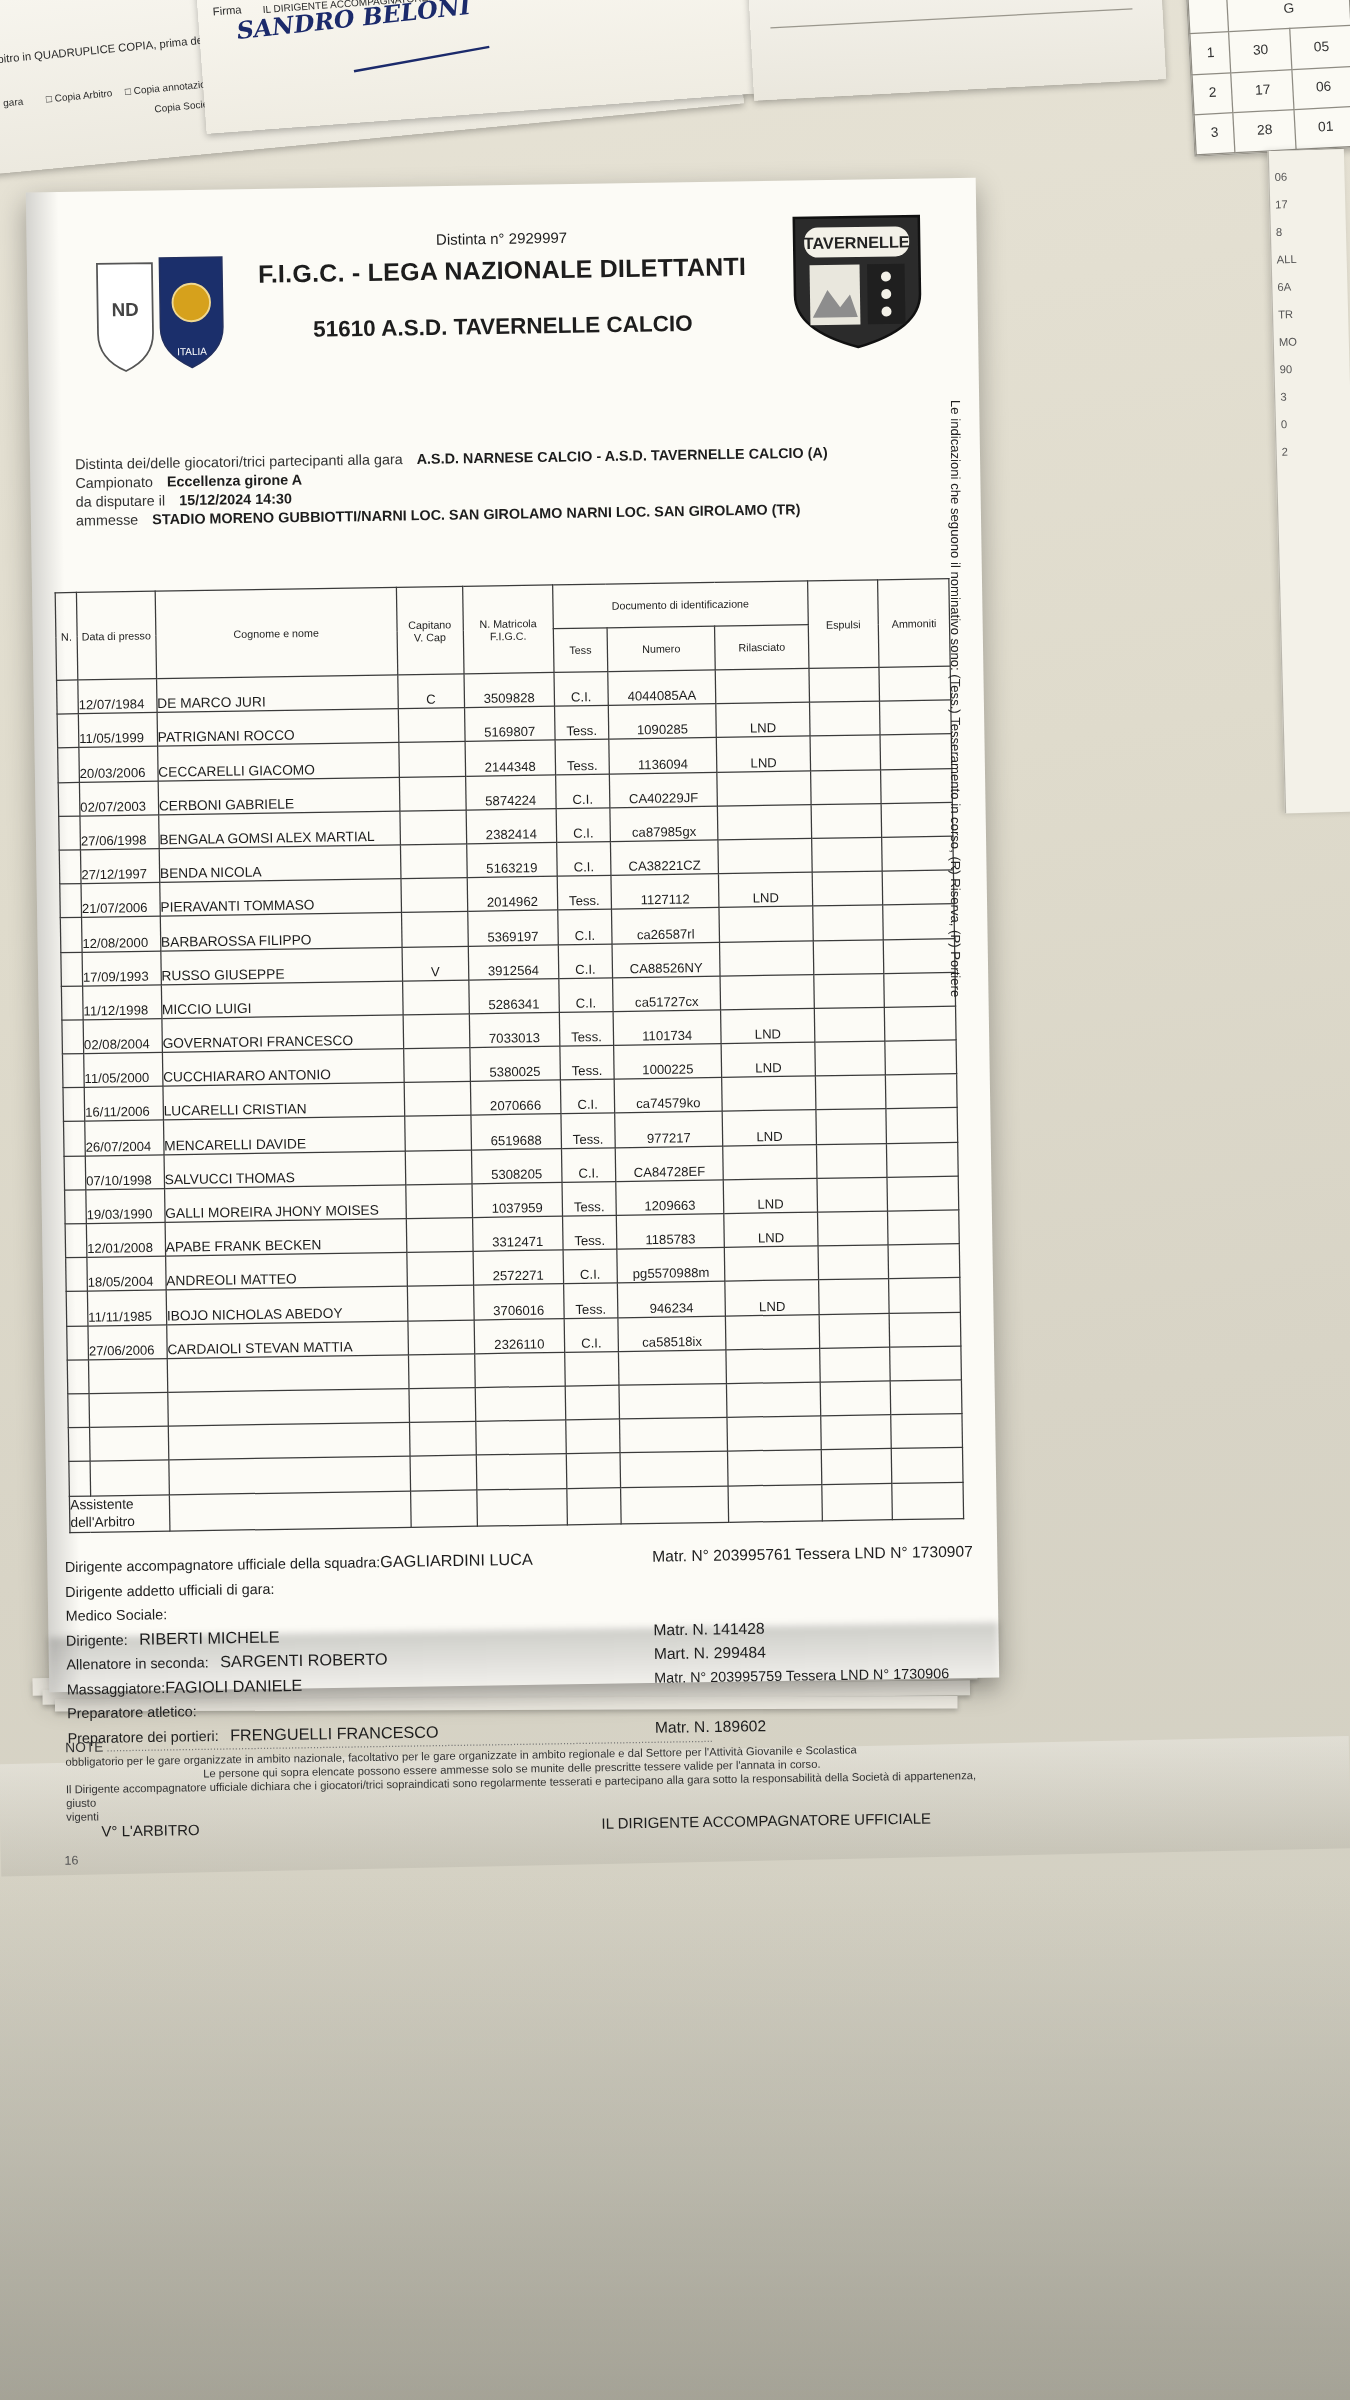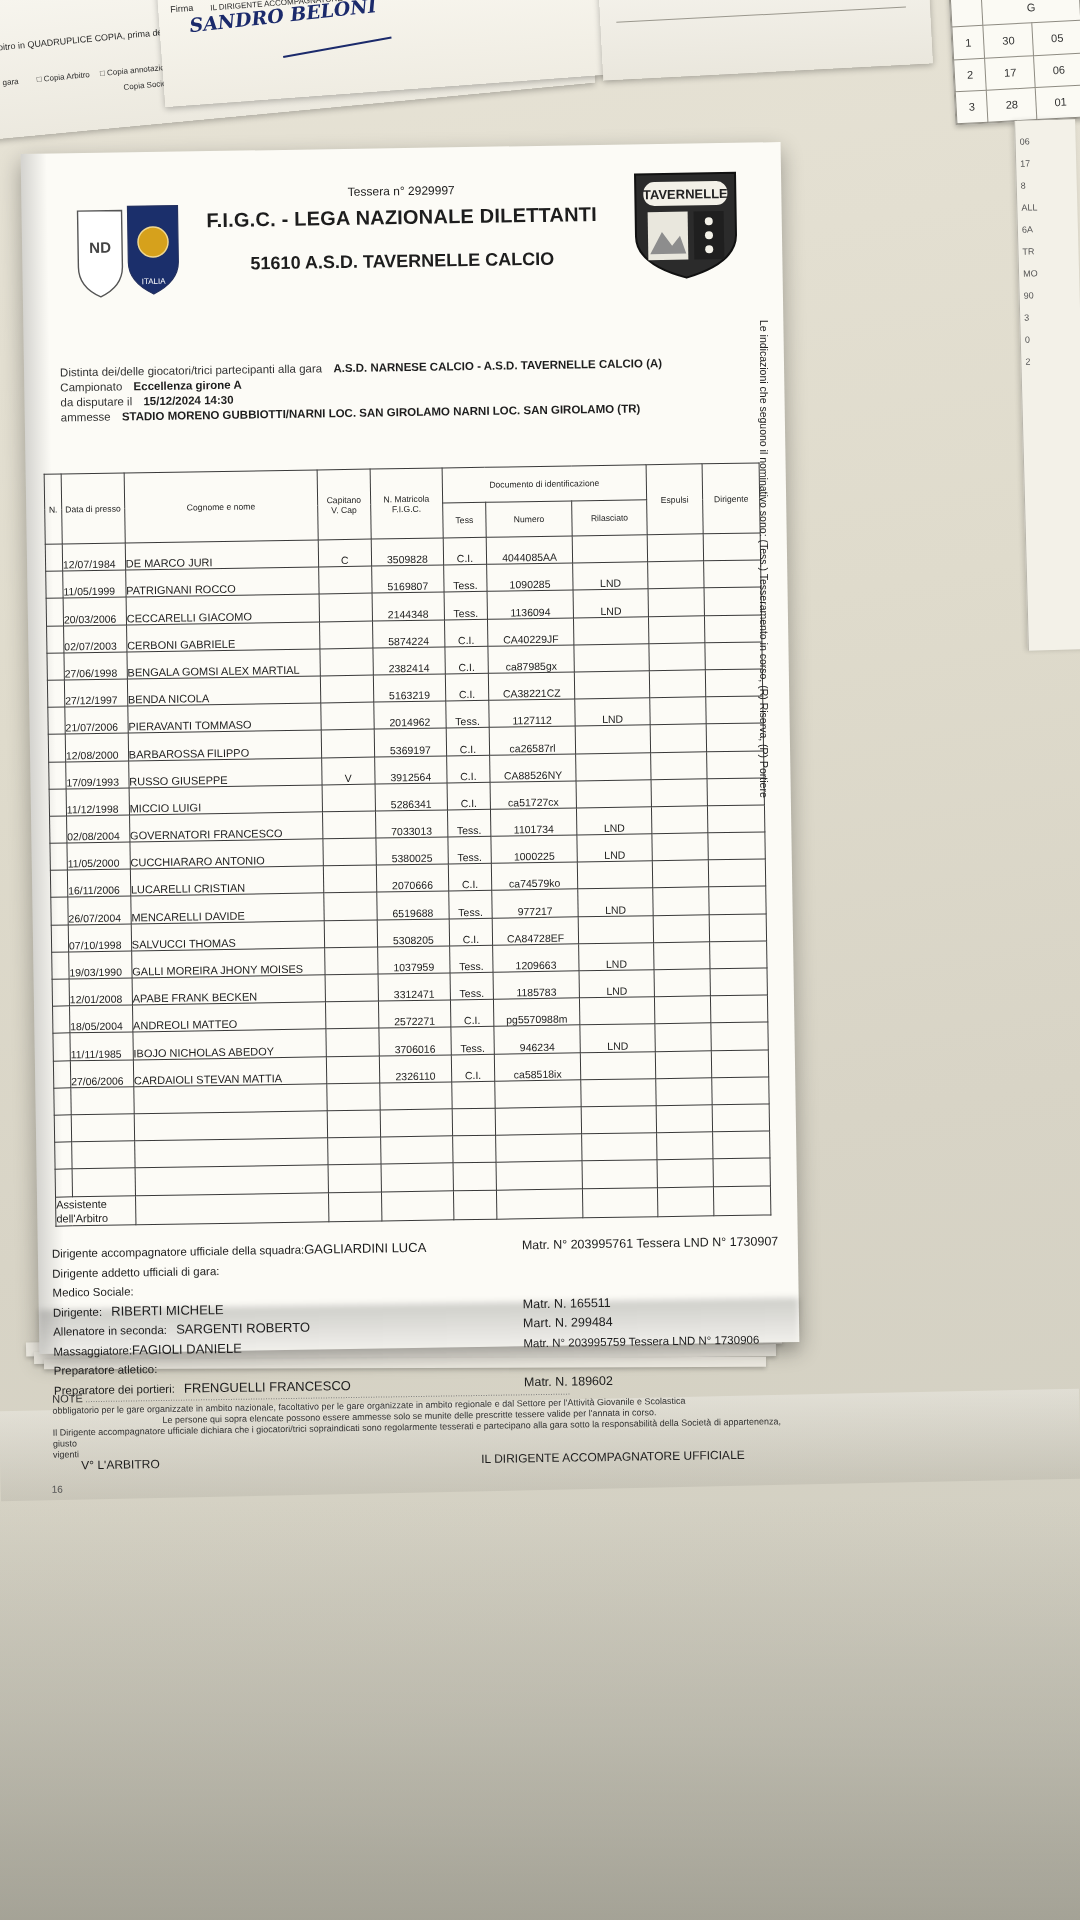--- a/index.html
+++ b/index.html
@@ -276,21 +276,21 @@
         <path d="M20 86 l12 -22 l10 14 l8 -10 l6 18 z" fill="#8d8d8d"></path>
         <rect x="64" y="44" width="30" height="48" fill="#1f1f1f"></rect>
         <circle cx="79" cy="54" r="4" fill="#f3f1e8"></circle>
         <circle cx="79" cy="68" r="4" fill="#f3f1e8"></circle>
         <circle cx="79" cy="82" r="4" fill="#f3f1e8"></circle>
       </svg>
     </div>
 
     <div class="head-center">
       <div id="distinta-number">
-        <span>Tessera n°</span>
+        <span>Distinta n°</span>
         <span>2929997</span>
       </div>
       <div id="federation-title">F.I.G.C. - LEGA NAZIONALE DILETTANTI</div>
       <div id="club-title">51610 A.S.D. TAVERNELLE CALCIO</div>
     </div>
 
     <div class="meta" style="position:absolute;top:212px;left:0;width:720px;">
       <div>
         <span class="lbl">Distinta dei/delle giocatori/trici partecipanti alla gara</span>
         <span class="val" style="margin-left:8px;">A.S.D. NARNESE CALCIO - A.S.D. TAVERNELLE CALCIO (A)</span>
@@ -312,21 +312,21 @@
     <table class="players">
       <thead>
         <tr>
           <th class="col-idx" rowspan="2">N.</th>
           <th class="col-dob" rowspan="2">Data di presso</th>
           <th class="col-name" rowspan="2">Cognome e nome</th>
           <th class="col-cap" rowspan="2">Capitano<br>V. Cap</th>
           <th class="col-mat" rowspan="2">N. Matricola<br>F.I.G.C.</th>
           <th colspan="3">Documento di identificazione</th>
           <th class="col-esp" rowspan="2">Espulsi</th>
-          <th class="col-amm" rowspan="2">Dirigente</th>
+          <th class="col-amm" rowspan="2">Ammoniti</th>
         </tr>
         <tr>
           <th class="col-tipo">Tess</th>
           <th class="col-num">Numero</th>
           <th class="col-ril">Rilasciato</th>
         </tr>
       </thead>
       <tbody id="players-body">
           <tr>
             <td class="c col-idx"></td>
@@ -637,21 +637,21 @@
       </div>
       <div class="line">
         <span>Dirigente addetto ufficiali di gara:</span><span class="nm"></span>
       </div>
       <div class="line">
         <span>Medico Sociale:</span><span class="nm"></span>
       </div>
       <div class="line">
         <span>Dirigente:</span>
         <span class="nm" style="margin-left:6px;">RIBERTI MICHELE</span>
-        <span class="matr">Matr. N. 165511</span>
+        <span class="matr">Matr. N. 141428</span>
       </div>
       <div class="line">
         <span>Allenatore in seconda:</span>
         <span class="nm" style="margin-left:6px;">SARGENTI ROBERTO</span>
         <span class="matr">Mart. N. 299484</span>
       </div>
       <div class="line">
         <span>Massaggiatore:</span><span class="nm">FAGIOLI DANIELE</span>
         <span class="matr" style="font-size:11.5px;">Matr. N° 203995759 Tessera LND N° 1730906</span>
       </div>

